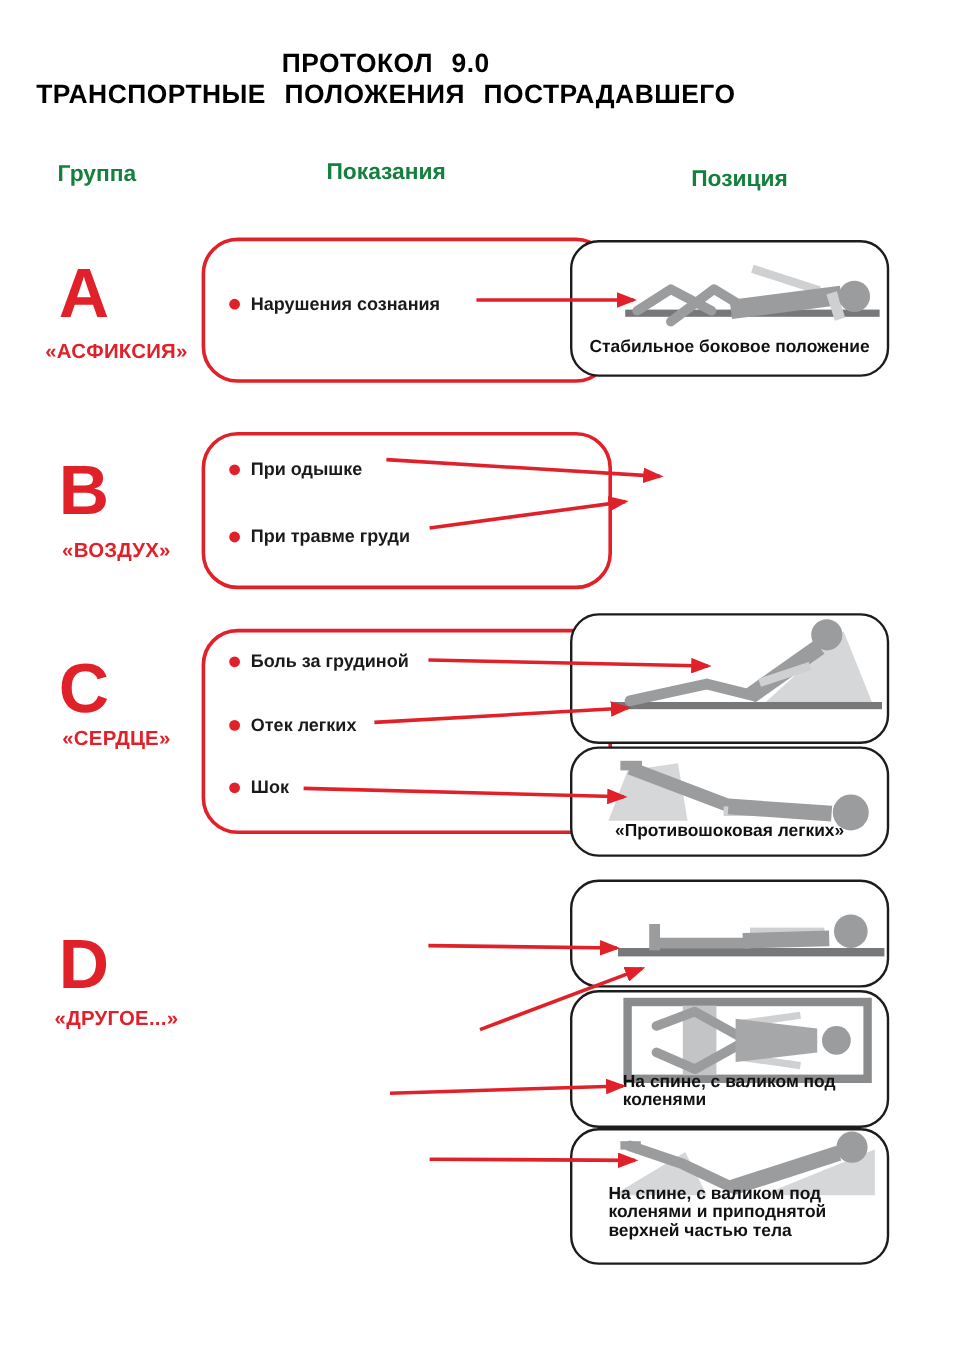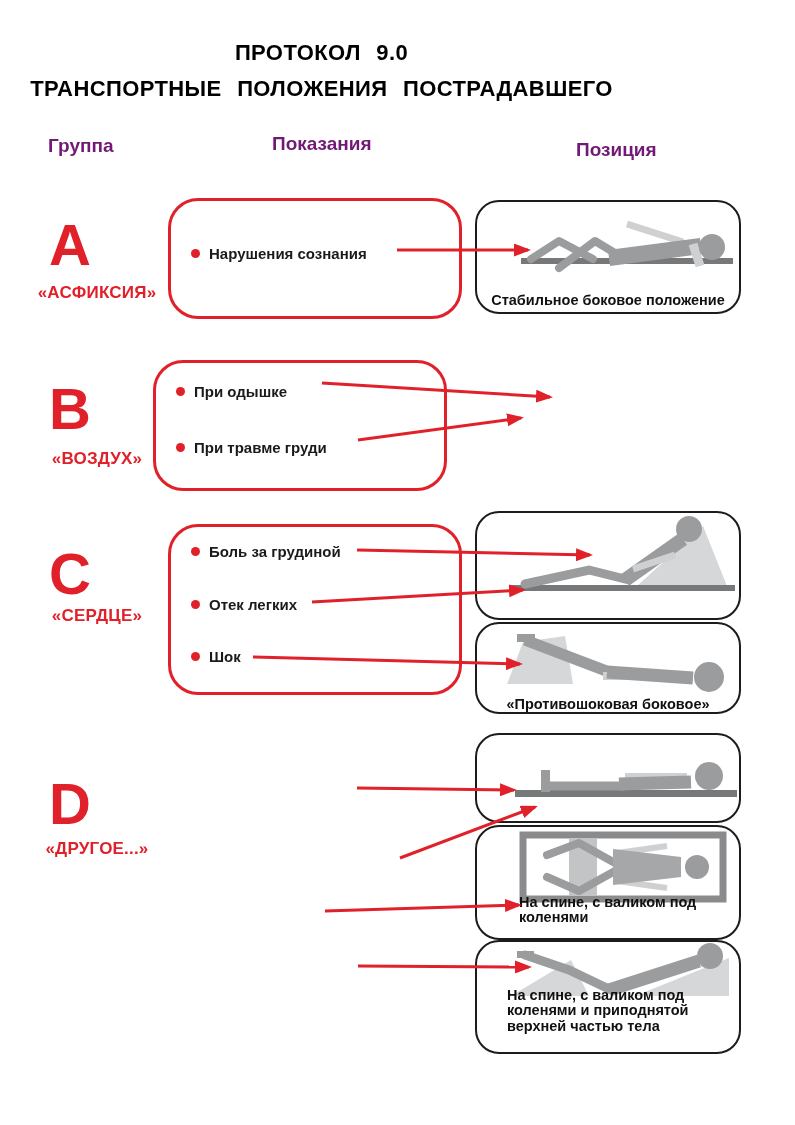--- a/index.html
+++ b/index.html
@@ -2,34 +2,34 @@
 <html><head>
 <meta charset="utf-8">
 <style>
   html,body{margin:0;padding:0;background:#fff;}
   .page{
     position:relative;width:795px;height:1125px;background:#ffffff;
     font-family:"Liberation Sans", sans-serif;color:#1a1a1a;overflow:hidden;
   }
   .title{position:absolute;left:0;top:40px;width:643px;text-align:center;
     font-weight:bold;font-size:22px;letter-spacing:.4px;word-spacing:9px;color:#000;}
-  .title .t2{margin-top:10px;}
-  .colhead{position:absolute;font-weight:bold;font-size:19px;color:#701a75;}
+  .title .t2{}
+  .colhead{position:absolute;font-weight:bold;font-size:19px;color:#15803d;}
   .grp-letter{position:absolute;width:90px;text-align:center;color:#e1212a;
     font-weight:bold;font-size:58px;line-height:1;}
   .grp-name{position:absolute;width:150px;text-align:center;color:#e1212a;
     font-weight:bold;font-size:17px;letter-spacing:.2px;}
-  .ind-box{position:absolute;border:3.5px solid #e1212a;border-radius:30px;background:#fff;}
+  .ind-box{position:absolute;border:3.5px solid #e1212a;border-radius:30px;background:#fff;padding-left:48px;}
   .ind-item{position:absolute;left:20px;display:flex;align-items:center;gap:9px;
     font-weight:bold;font-size:15px;color:#1a1a1a;white-space:nowrap;}
   .dot{width:9px;height:9px;border-radius:50%;background:#e1212a;flex:0 0 auto;}
   .pos-box{position:absolute;border:2.5px solid #1c1c1c;border-radius:24px;background:#fff;overflow:hidden;}
   .pos-box svg{position:absolute;left:0;top:0;}
   .caption{position:absolute;font-weight:bold;font-size:14.5px;line-height:1.06;color:#111;}
-  .caption.center{left:0;right:0;text-align:center;margin-top:11px;}
+  .caption.center{left:0;right:0;text-align:center;}
   .arrows{position:absolute;left:0;top:0;z-index:6;pointer-events:none;}
 </style>
 </head>
 <body>
 
 <div class="page">
 
   <div class="title">
     <div>ПРОТОКОЛ 9.0</div>
     <div class="t2">ТРАНСПОРТНЫЕ ПОЛОЖЕНИЯ ПОСТРАДАВШЕГО</div>
@@ -58,21 +58,21 @@
       <line x1="132" y1="56" x2="224" y2="44" stroke="#9b9c9e" stroke-width="16"></line>
       <line x1="216" y1="42" x2="223" y2="64" stroke="#cfd0d2" stroke-width="9"></line>
       <circle cx="235" cy="45" r="13" fill="#9b9c9e"></circle>
     </svg>
     <div class="caption center" style="top:80px">Стабильное боковое положение</div>
   </div>
 
   <div class="grp-letter" style="left:25px;top:380px">B</div>
   <div class="grp-name" style="left:22px;top:449px">«ВОЗДУХ»</div>
 
-  <div class="ind-box" style="left:153px;top:360px;width:288px;height:125px">
+  <div class="ind-box" style="left:168px;top:360px;width:288px;height:125px">
     <div class="ind-item" style="top:20px">
       <span class="dot"></span>
       <span>При одышке</span>
     </div>
     <div class="ind-item" style="top:76px">
       <span class="dot"></span>
       <span>При травме груди</span>
     </div>
   </div>
 
@@ -108,21 +108,21 @@
 
   <div class="pos-box" style="left:475px;top:622px;width:262px;height:88px">
     <svg width="262" height="88" viewBox="0 0 262 88">
       <polygon points="30,60 96,60 88,12 46,18" fill="#d6d7d8"></polygon>
       <rect x="40" y="10" width="18" height="8" fill="#9b9c9e"></rect>
       <line x1="48" y1="16" x2="132" y2="48" stroke="#9b9c9e" stroke-width="11"></line>
       <rect x="126" y="48" width="84" height="8" fill="#cfd0d2"></rect>
       <line x1="130" y1="48" x2="216" y2="54" stroke="#9b9c9e" stroke-width="13"></line>
       <circle cx="232" cy="53" r="15" fill="#9b9c9e"></circle>
     </svg>
-    <div class="caption center" style="top:62px">«Противошоковая боковое»</div>
+    <div class="caption center" style="top:62px">«Противошоковая легких»</div>
   </div>
 
   <div class="grp-letter" style="left:25px;top:775px">D</div>
   <div class="grp-name" style="left:22px;top:839px">«ДРУГОЕ...»</div>
 
 
   <div class="pos-box" style="left:475px;top:733px;width:262px;height:86px">
     <svg width="262" height="86" viewBox="0 0 262 86">
       <rect x="38" y="55" width="222" height="7" fill="#77787a"></rect>
       <rect x="64" y="35" width="9" height="22" fill="#9b9c9e"></rect>

